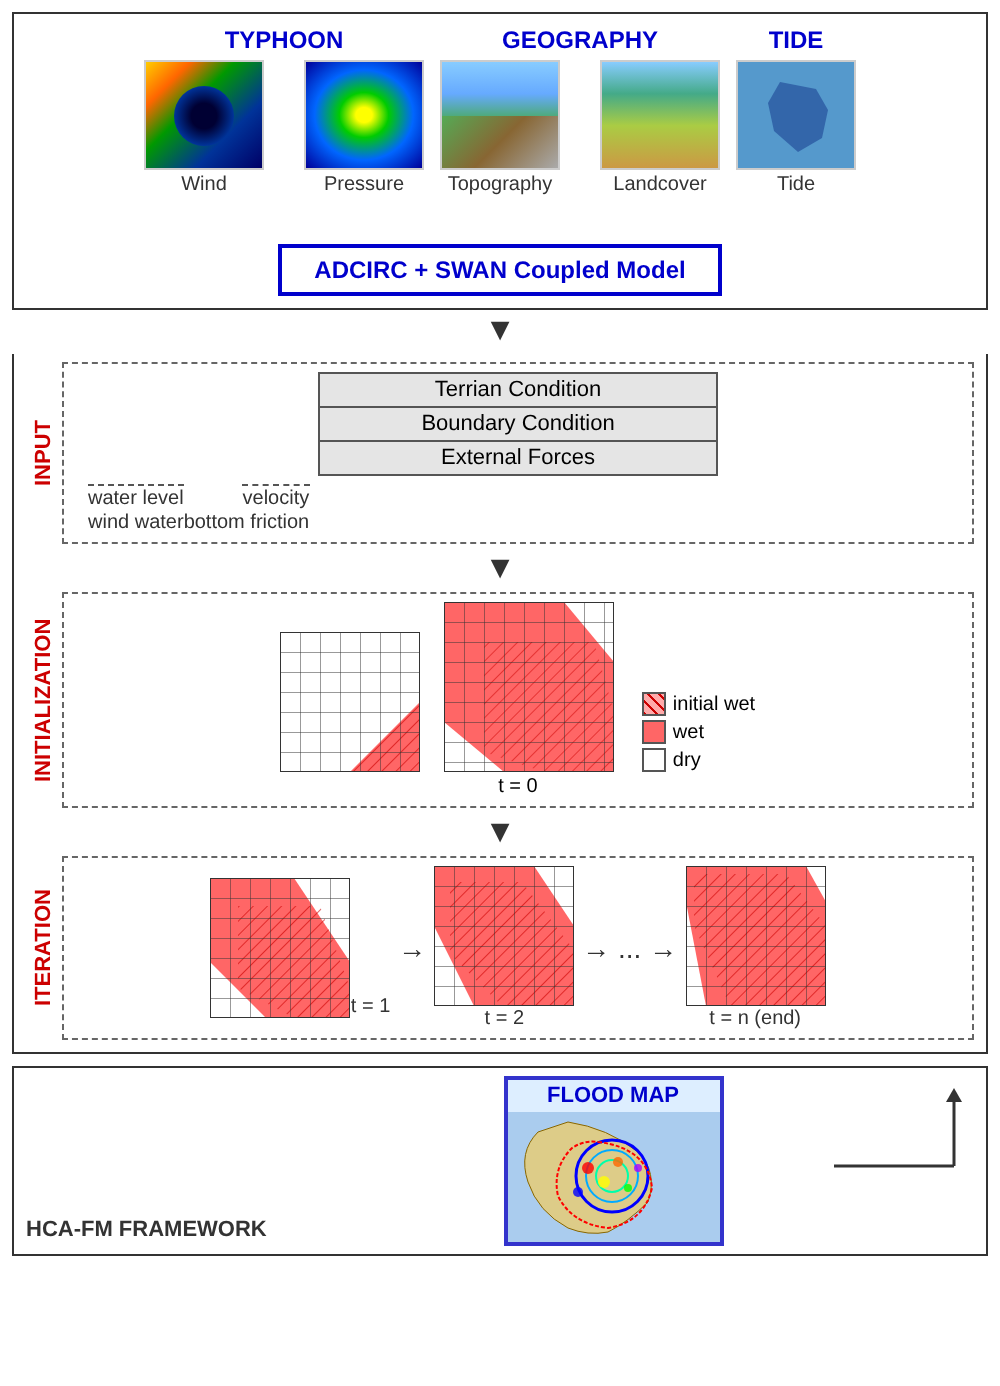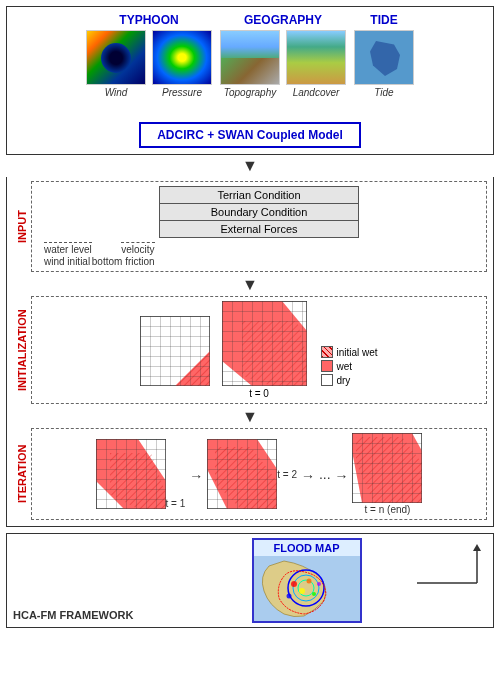--- a/index.html
+++ b/index.html
@@ -45,22 +45,21 @@
 
     .image-group-title {
       font-weight: bold;
       font-size: 12px;
       color: #0000cc;
       text-align: center;
     }
 
     .images-row {
       display: flex;
-      gap: 6px;
-      font-style: italic;
+      gap: 20px;
     }
 
     .img-box {
       display: flex;
       flex-direction: column;
       align-items: center;
       gap: 2px;
     }
 
     .img-placeholder {
@@ -427,21 +426,21 @@
             <div class="conditions-center">
               <div class="condition-row">Terrian Condition</div>
               <div class="condition-row">Boundary Condition</div>
               <div class="condition-row">External Forces</div>
             </div>
           </div>
 
           <div style="display:flex; justify-content:flex-start; margin-top:4px; padding: 0 8px;">
             <div style="display:flex;flex-direction:column;gap:1px;align-items:flex-start;">
               <span style="font-size:10px;color:#333;border-top:1px dashed #555;padding-top:1px;">water level</span>
-              <span style="font-size:10px;color:#333;">wind initial</span>
+              <span style="font-size:10px;color:#333;">wind water</span>
             </div>
             <div style="display:flex;flex-direction:column;gap:1px;align-items:flex-end;">
               <span style="font-size:10px;color:#333;border-top:1px dashed #555;padding-top:1px;">velocity</span>
               <span style="font-size:10px;color:#333;">bottom friction</span>
             </div>
           </div>
         </div>
       </div>
     </div>
 
@@ -535,21 +534,21 @@
                 <rect x="0" y="0" width="70" height="70" fill="white" stroke="#333" stroke-width="1"></rect>
                 <polygon points="0,42 28,70 70,70 70,42 42,0 0,0" fill="#ff6666"></polygon>
                 <polygon points="14,55 42,70 70,70 70,55 55,14 14,14" fill="url(#hatch3)" opacity="0.6"></polygon>
                 <rect x="0" y="0" width="70" height="70" fill="url(#grid3)" stroke="#333" stroke-width="1"></rect>
               </svg>
               <span class="t-label">t = 1</span>
             </div>
 
             <span class="iter-arrow">→</span>
 
-            <div style="display:flex;flex-direction:row;align-items:center;">
+            <div style="display:flex;flex-direction:column;align-items:center;">
               <svg class="grid-svg" width="70" height="70">
                 <defs>
                   <pattern id="grid4" width="10" height="10" patternUnits="userSpaceOnUse">
                     <path d="M 10 0 L 0 0 0 10" fill="none" stroke="#333" stroke-width="0.5"></path>
                   </pattern>
                   <pattern id="hatch4" width="5" height="5" patternUnits="userSpaceOnUse" patternTransform="rotate(45)">
                     <line x1="0" y1="0" x2="0" y2="5" stroke="#cc0000" stroke-width="1"></line>
                   </pattern>
                 </defs>
                 <rect x="0" y="0" width="70" height="70" fill="white" stroke="#333" stroke-width="1"></rect>

